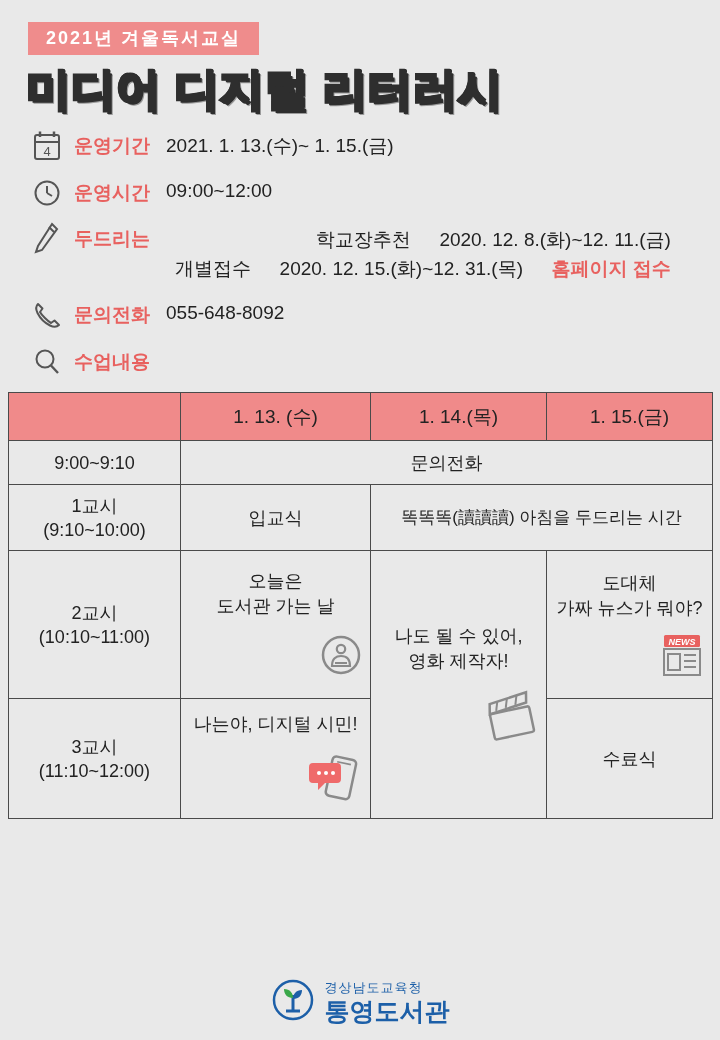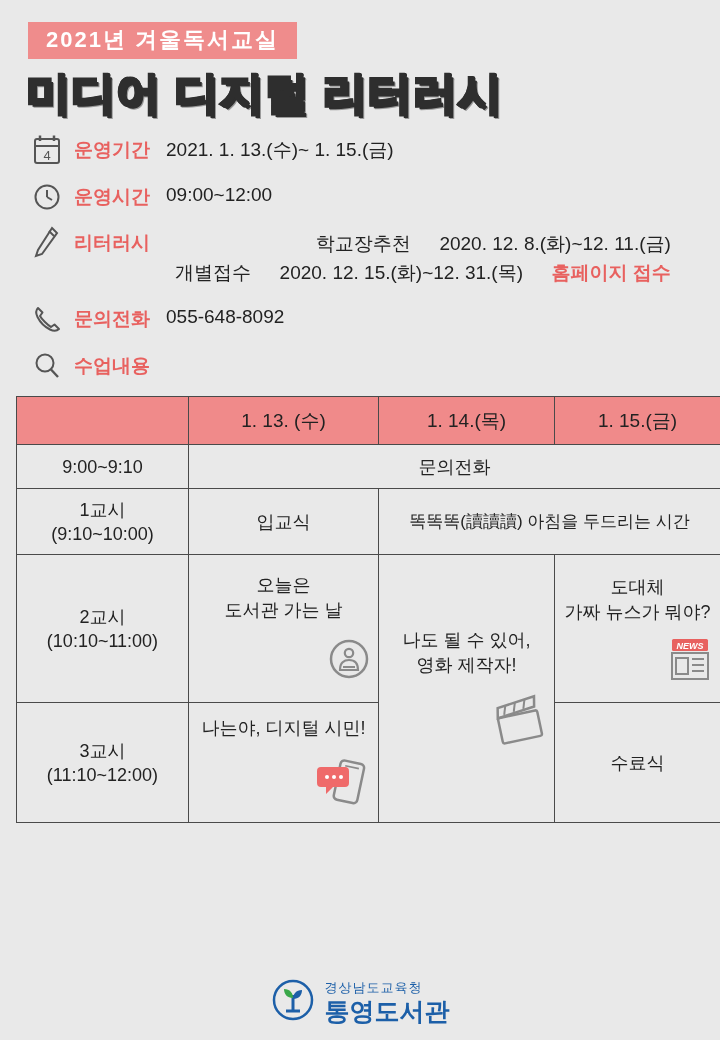--- a/index.html
+++ b/index.html
@@ -19,21 +19,21 @@
     position: relative;
     padding: 0;
   }
 
   
   .badge-wrap { padding: 22px 0 0 28px; }
   .badge {
     display: inline-block;
     background: #ef8c8c;
     color: #ffffff;
-    font-size: 22px;
+    font-size: 18px;
     font-weight: bold;
     letter-spacing: 2px;
     padding: 7px 18px 8px 18px;
     line-height: 1;
   }
   .main-title {
     margin: 10px 0 0 26px;
     font-size: 44px;
     font-weight: bold;
     letter-spacing: 1px;
@@ -88,21 +88,21 @@
   .info-value.stack { display: block; }
   .sub-line { display: block; margin-bottom: 3px; }
   .sub-key { display: inline-block; min-width: 85px; }
   .sub-gap { display: inline-block; width: 18px; }
   .highlight { color: #e8615f; font-weight: bold; }
   .label-only { padding-top: 3px; }
 
   
   .table-wrap {
     margin-top: 6px;
-    padding: 0 16px;
+    padding: 0 8px;
   }
   table.schedule {
     width: 704px;
     border-collapse: collapse;
     table-layout: fixed;
     font-size: 18px;
   }
   table.schedule td, table.schedule th {
     border: 1.5px solid #4a4a4a;
     text-align: center;
@@ -179,21 +179,21 @@
 
 
 
     <div class="info-row">
       <span class="info-icon">
         <svg width="30" height="38" viewBox="0 0 30 38">
           <path d="M20 3 L25 8 L10 29 L4 31 L6 25 Z" fill="none" stroke="#555" stroke-width="2"></path>
           <line x1="17" y1="6" x2="22" y2="11" stroke="#555" stroke-width="2"></line>
         </svg>
       </span>
-      <span class="info-label label-only">리터러시</span>
+      <span class="info-label label-only">두드리는</span>
       <span class="info-value stack">
         <span class="sub-line">
           <span class="sub-key">학교장추천</span>
           <span class="sub-gap"></span>
           <span>2020. 12. 8.(화)~12. 11.(금)</span>
         </span>
         <span class="sub-line">
           <span class="sub-key">개별접수</span>
           <span class="sub-gap"></span>
           <span>2020. 12. 15.(화)~12. 31.(목)</span>

